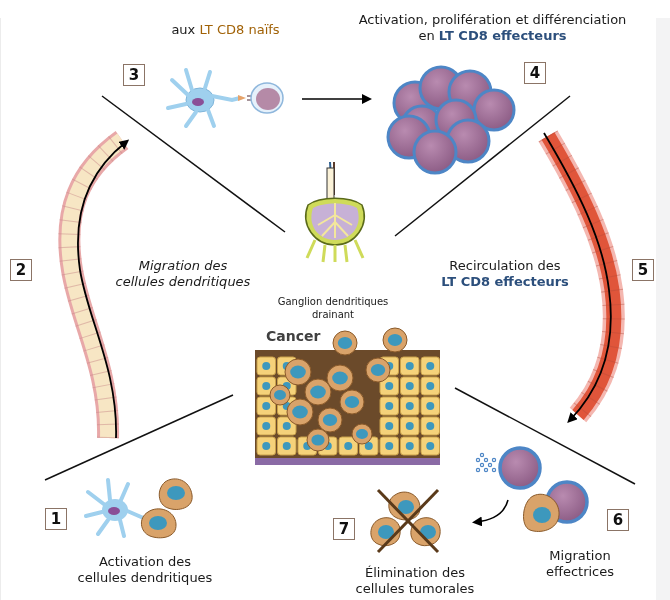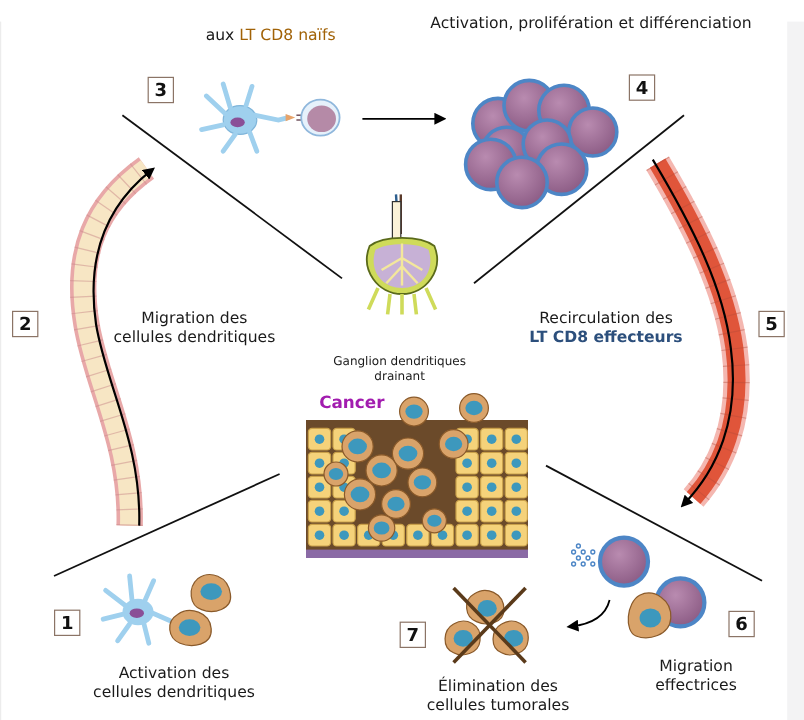--- a/index.html
+++ b/index.html
@@ -4,21 +4,21 @@
 <style>
   html, body { margin: 0; padding: 0; }
   body { width: 670px; height: 600px; position: relative; overflow: hidden; background: #ffffff; font-family: "DejaVu Sans", sans-serif; }
   .edge-right { position: absolute; left: 656px; top: 18px; width: 14px; height: 582px; background: #f3f3f4; }
   .edge-left { position: absolute; left: 0; top: 18px; width: 1px; height: 582px; background: #ececec; }
   svg.art { position: absolute; left: 0; top: 0; }
   .lbl { position: absolute; text-align: center; color: #1a1a1a; font-size: 13px; line-height: 16px; white-space: nowrap; }
   .lbl.small { font-size: 10px; line-height: 13px; }
   .hl-light { color: #a16207; font-weight: normal; }
   .hl-dark { color: #2c4f7c; font-weight: bold; }
-  .cancer-lbl { position: absolute; left: 266px; top: 328px; font-size: 14px; font-weight: bold; color: #a21caf; }
+  .cancer-lbl { position: absolute; left: 266px; top: 328px; font-size: 14px; font-weight: bold; color: #404040; }
   .stepbox { position: absolute; width: 22px; height: 22px; border: 1.5px solid #8b7466; background: #fff; box-sizing: border-box; text-align: center; font-weight: bold; font-size: 15px; line-height: 20px; color: #111; }
 </style>
 </head>
 <body>
 
 <div class="edge-left"></div>
 <div class="edge-right"></div>
 
 <svg class="art" width="670" height="600" viewBox="0 0 670 600">
   <defs>
@@ -304,23 +304,24 @@
     <line x1="438" y1="490" x2="378" y2="552" stroke="#5a3a1a" stroke-width="3"></line>
   </g>
 </svg>
 
 <div class="lbl" style="left:118px; top:22px; width:215px;">
   <div><span>aux </span><span class="hl-light">LT CD8 naïfs</span></div>
 </div>
 
 <div class="lbl" style="left:340px; top:12px; width:305px;">
   <div>Activation, prolifération et différenciation</div>
-</div>
-
-<div class="lbl" style="left:87px; top:258px; width:150px;">
+  <div><span>en </span><span class="hl-dark">LT CD8 effecteurs</span></div>
+</div>
+
+<div class="lbl" style="left:108px; top:258px; width:150px;font-style:italic;">
   <div>Migration des</div>
   <div>cellules dendritiques</div>
 </div>
 
 <div class="lbl small" style="left:268px; top:295px; width:130px;">
   <div>Ganglion dendritiques</div>
   <div>drainant</div>
 </div>
 
 <div class="lbl" style="left:430px; top:258px; width:150px;">

